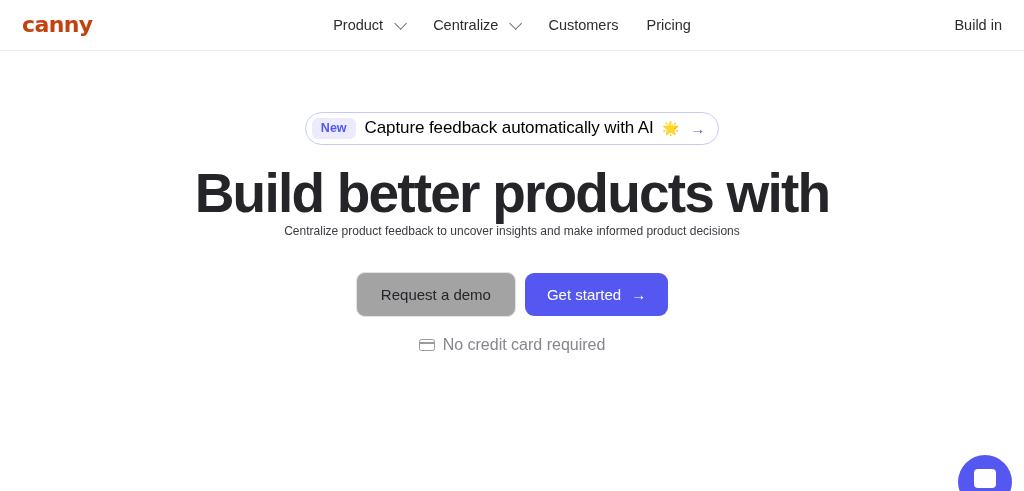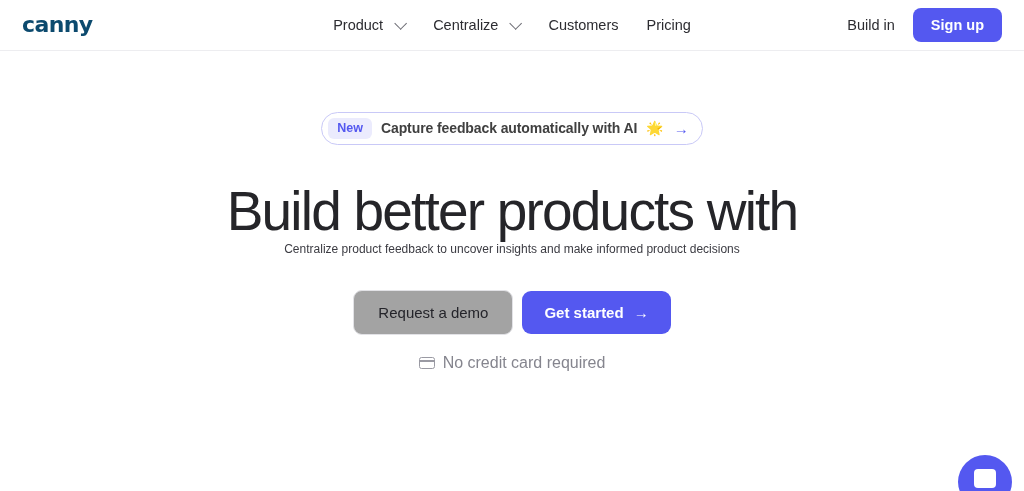--- a/index.html
+++ b/index.html
@@ -24,21 +24,21 @@
     border-bottom: 1px solid #ededf0;
     display: flex;
     align-items: center;
     padding: 0 22px;
     background: #ffffff;
   }
 
   .logo {
     font-size: 22px;
     font-weight: 700;
-    color: #0c4a6e;
+    color: #c2410c;
     letter-spacing: -0.6px;
     line-height: 1;
     font-family: "DejaVu Sans", sans-serif;
   }
 
   .nav {
     position: absolute;
     left: 50%;
     transform: translateX(-50%);
     display: flex;
@@ -113,42 +113,42 @@
     background: #ebebfd;
     color: #5458F0;
     font-size: 12.5px;
     font-weight: 700;
     border-radius: 6px;
     padding: 4px 9px;
     line-height: 1;
   }
 
   .announce-text {
-    font-size: 14px;
-    font-weight: 700;
-    color: #404040;
+    font-size: 17px;
+    font-weight: 400;
+    color: #000000;
     letter-spacing: -0.1px;
   }
 
   .announce-emoji {
     font-size: 14px;
     line-height: 1;
   }
 
   .announce-arrow {
     color: #5458F0;
     font-size: 15px;
     line-height: 1;
     margin-left: 1px;
   }
 
   .headline {
-    margin-top: 36px;
+    margin-top: 18px;
     font-size: 55px;
-    font-weight: 400;
+    font-weight: 700;
     line-height: 1.1;
     letter-spacing: -1.8px;
     color: #252529;
     text-align: center;
     max-width: 700px;
   }
 
   .subhead {
     font-size: 12px;
     line-height: 1.48;
@@ -180,21 +180,20 @@
     border: none;
     border-radius: 9px;
     padding: 13px 22px;
     font-size: 15px;
     color: #ffffff;
     cursor: pointer;
     display: flex;
     align-items: center;
     gap: 10px;
     font-family: "Liberation Sans", sans-serif;
-    font-weight: bold;
   }
 
   .btn-start-arrow { font-size: 15px; line-height: 1; }
 
   .nocard {
     margin-top: 19px;
     display: flex;
     align-items: center;
     gap: 8px;
     font-size: 16px;
@@ -263,21 +262,20 @@
     </div>
 
     <div class="nav-item">
       <span>Pricing</span>
     </div>
 
   </nav>
 
   <div class="header-right">
     <div class="signin">Build in</div>
-    <button class="signup">Sign up</button>
   </div>
 
 </div>
 
 <div class="hero">
 
   <div class="announce">
     <span class="announce-badge">New</span>
     <span class="announce-text">Capture feedback automatically with AI</span>
     <span class="announce-emoji">🌟</span>

